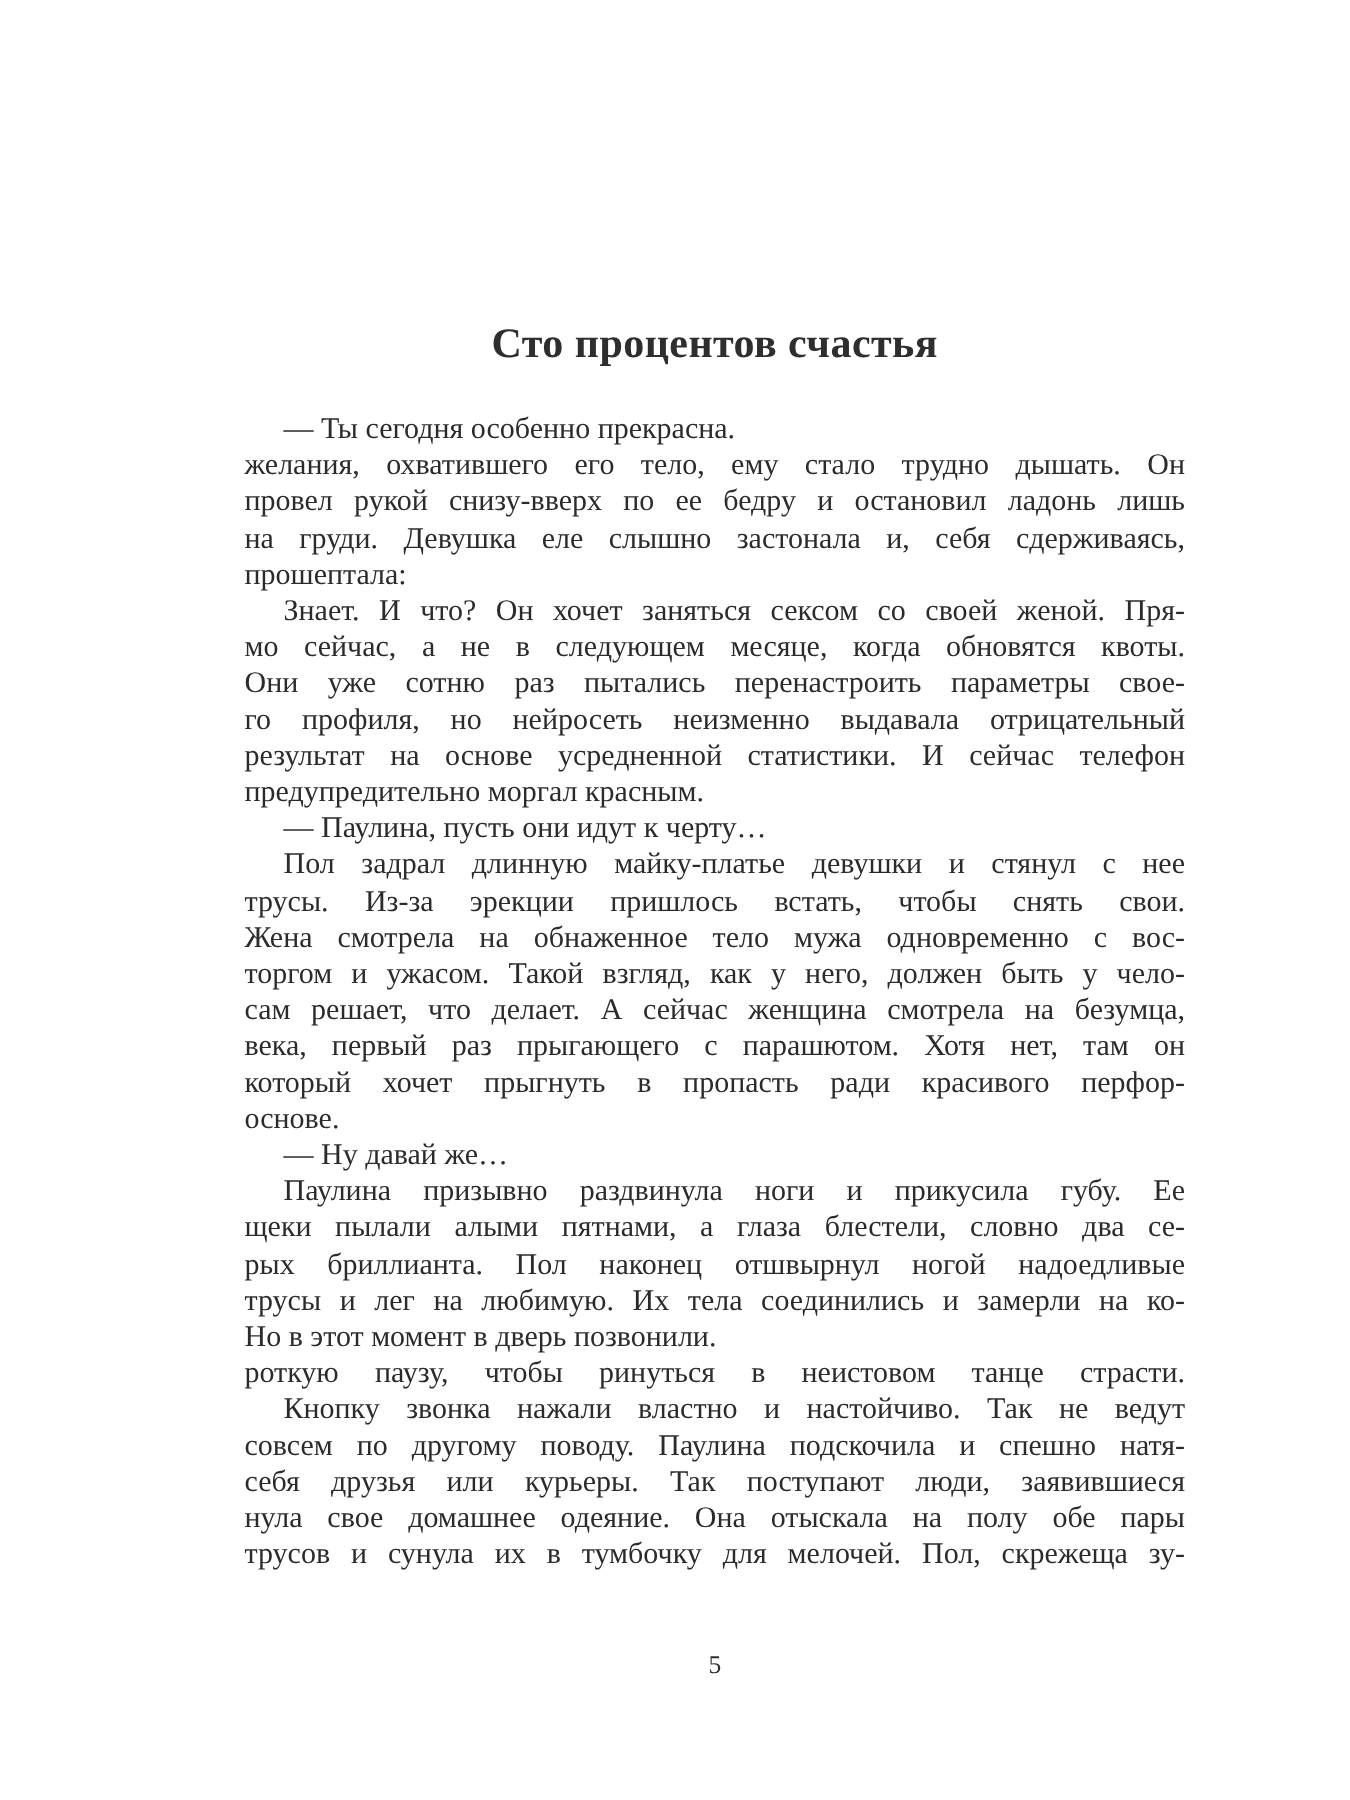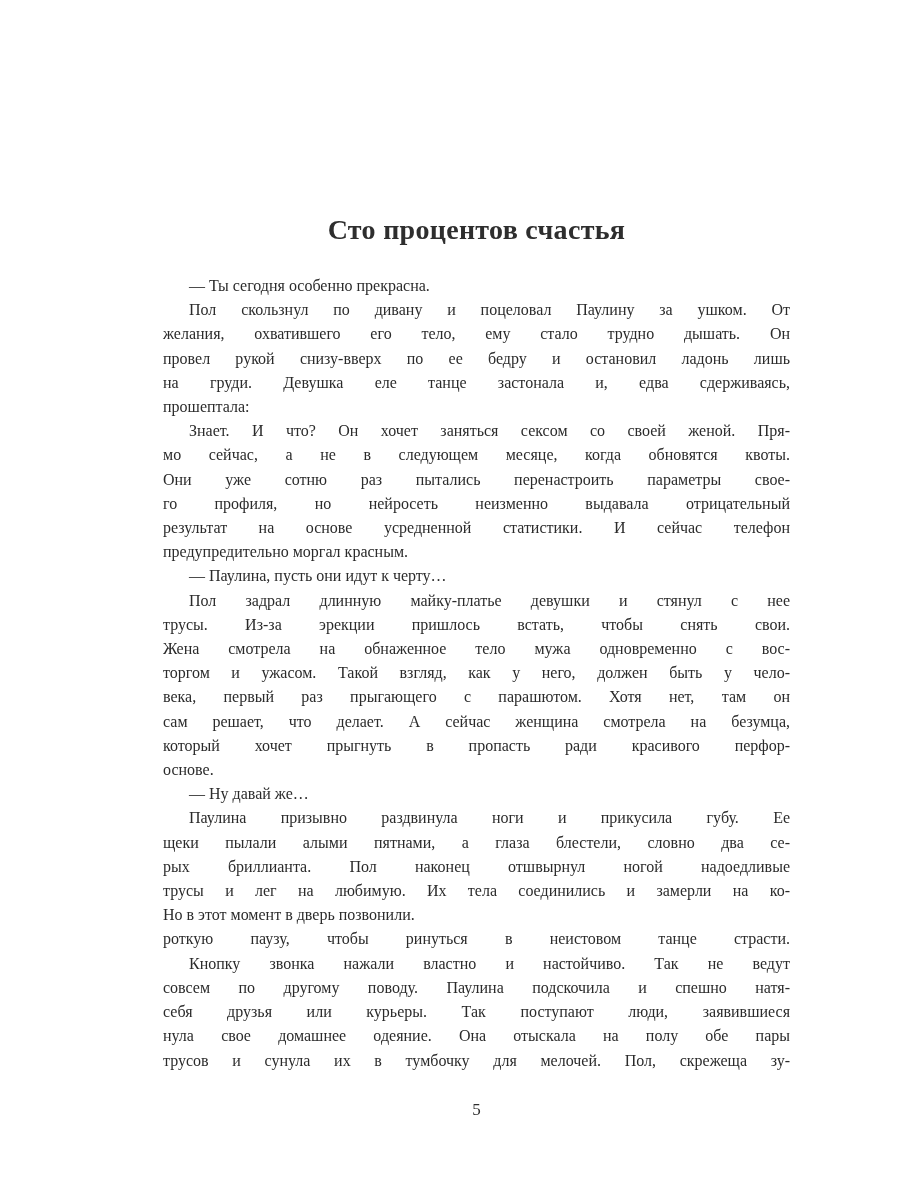--- a/index.html
+++ b/index.html
@@ -24,21 +24,21 @@
   }
   .title {
     text-align: center;
     font-size: 28px;
     font-weight: bold;
     letter-spacing: 0.3px;
     color: #2e2e2e;
     margin-bottom: 28px;
   }
   .body-text {
-    font-size: 16px;
+    font-size: 20px;
     line-height: 24.2px;
   }
   .paragraph {
     margin: 0;
     padding: 0;
   }
   .line {
     text-align: left;
     white-space: normal;
   }
@@ -63,44 +63,43 @@
 <body>
 
 <div class="page">
   <div class="content">
     <div class="title">Сто процентов счастья</div>
     <div class="body-text">
         <div class="paragraph">
           <div class="line indent">— Ты сегодня особенно прекрасна.</div>
         </div>
         <div class="paragraph">
-          <div class="line indent justify">Пол скользнул по дивану и поцеловал Паулину за ушком. От</div>
           <div class="line justify">желания, охватившего его тело, ему стало трудно дышать. Он</div>
           <div class="line justify">провел рукой снизу-вверх по ее бедру и остановил ладонь лишь</div>
-          <div class="line justify">на груди. Девушка еле танце застонала и, едва сдерживаясь,</div>
+          <div class="line justify">на груди. Девушка еле слышно застонала и, себя сдерживаясь,</div>
           <div class="line">прошептала:</div>
         </div>
         <div class="paragraph">
           <div class="line indent justify">Знает. И что? Он хочет заняться сексом со своей женой. Пря-</div>
           <div class="line justify">мо сейчас, а не в следующем месяце, когда обновятся квоты.</div>
           <div class="line justify">Они уже сотню раз пытались перенастроить параметры свое-</div>
           <div class="line justify">го профиля, но нейросеть неизменно выдавала отрицательный</div>
           <div class="line justify">результат на основе усредненной статистики. И сейчас телефон</div>
           <div class="line">предупредительно моргал красным.</div>
         </div>
         <div class="paragraph">
           <div class="line indent">— Паулина, пусть они идут к черту…</div>
         </div>
         <div class="paragraph">
           <div class="line indent justify">Пол задрал длинную майку-платье девушки и стянул с нее</div>
           <div class="line justify">трусы. Из-за эрекции пришлось встать, чтобы снять свои.</div>
           <div class="line justify">Жена смотрела на обнаженное тело мужа одновременно с вос-</div>
           <div class="line justify">торгом и ужасом. Такой взгляд, как у него, должен быть у чело-</div>
+          <div class="line justify">сам решает, что делает. А сейчас женщина смотрела на безумца,</div>
           <div class="line justify">века, первый раз прыгающего с парашютом. Хотя нет, там он</div>
-          <div class="line justify">сам решает, что делает. А сейчас женщина смотрела на безумца,</div>
           <div class="line justify">который хочет прыгнуть в пропасть ради красивого перфор-</div>
           <div class="line">основе.</div>
         </div>
         <div class="paragraph">
           <div class="line indent">— Ну давай же…</div>
         </div>
         <div class="paragraph">
           <div class="line indent justify">Паулина призывно раздвинула ноги и прикусила губу. Ее</div>
           <div class="line justify">щеки пылали алыми пятнами, а глаза блестели, словно два се-</div>
           <div class="line justify">рых бриллианта. Пол наконец отшвырнул ногой надоедливые</div>

